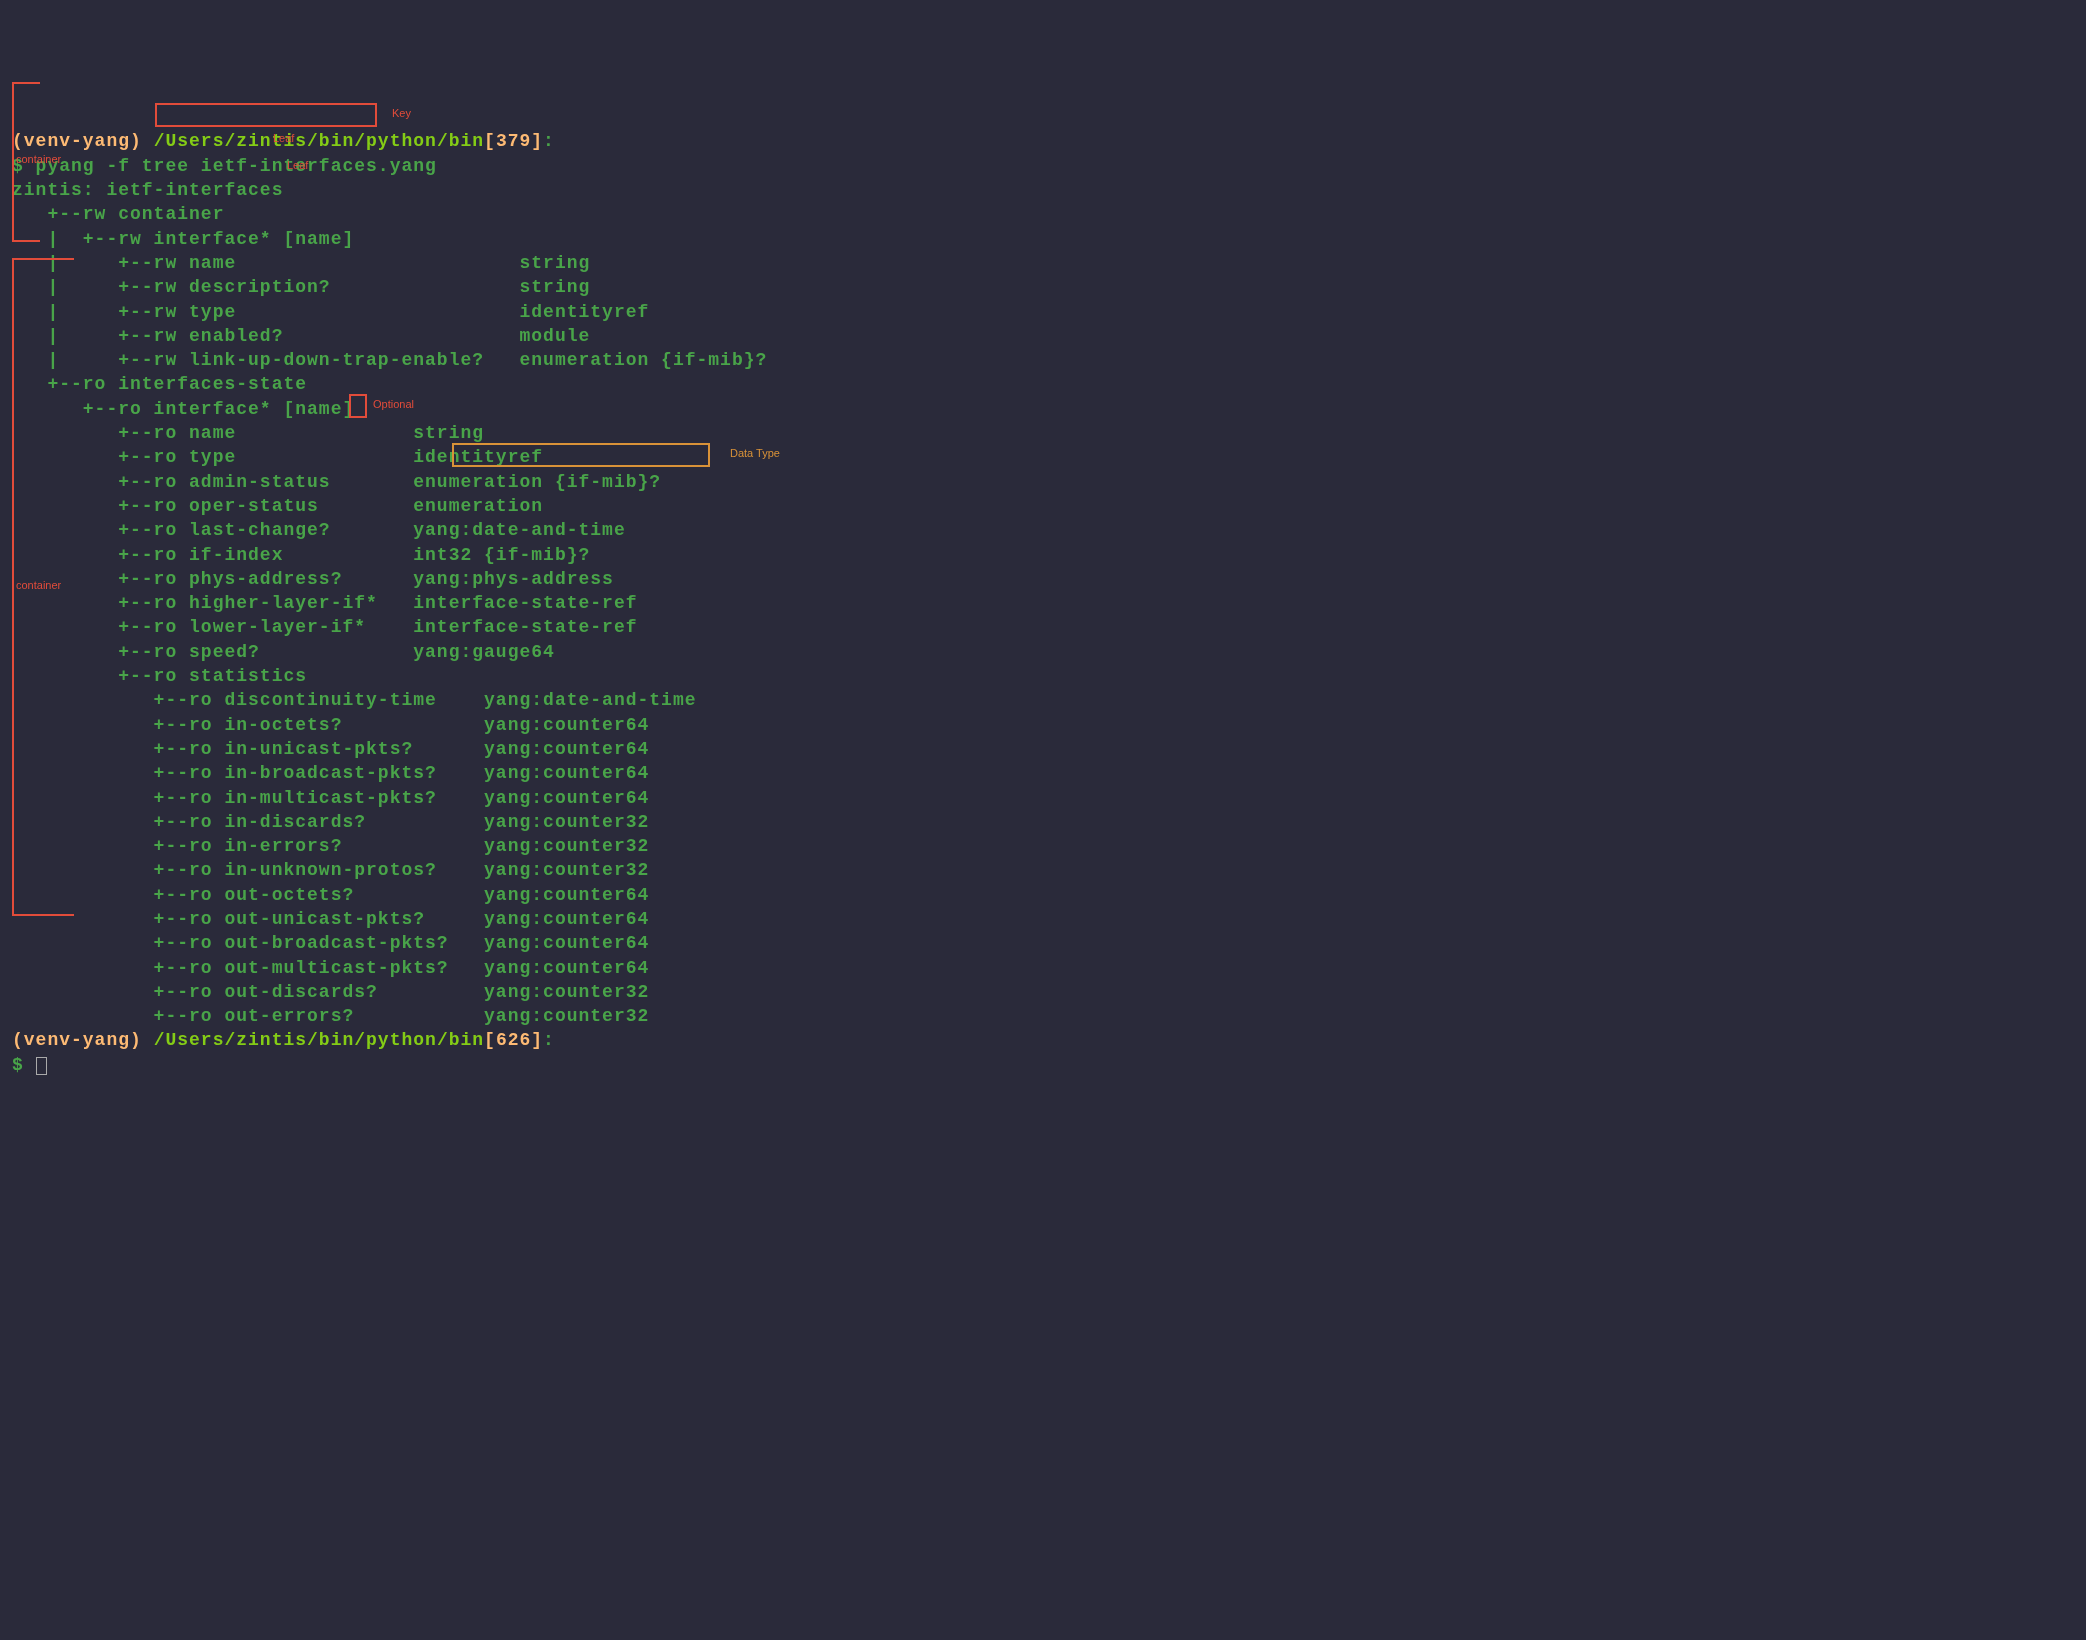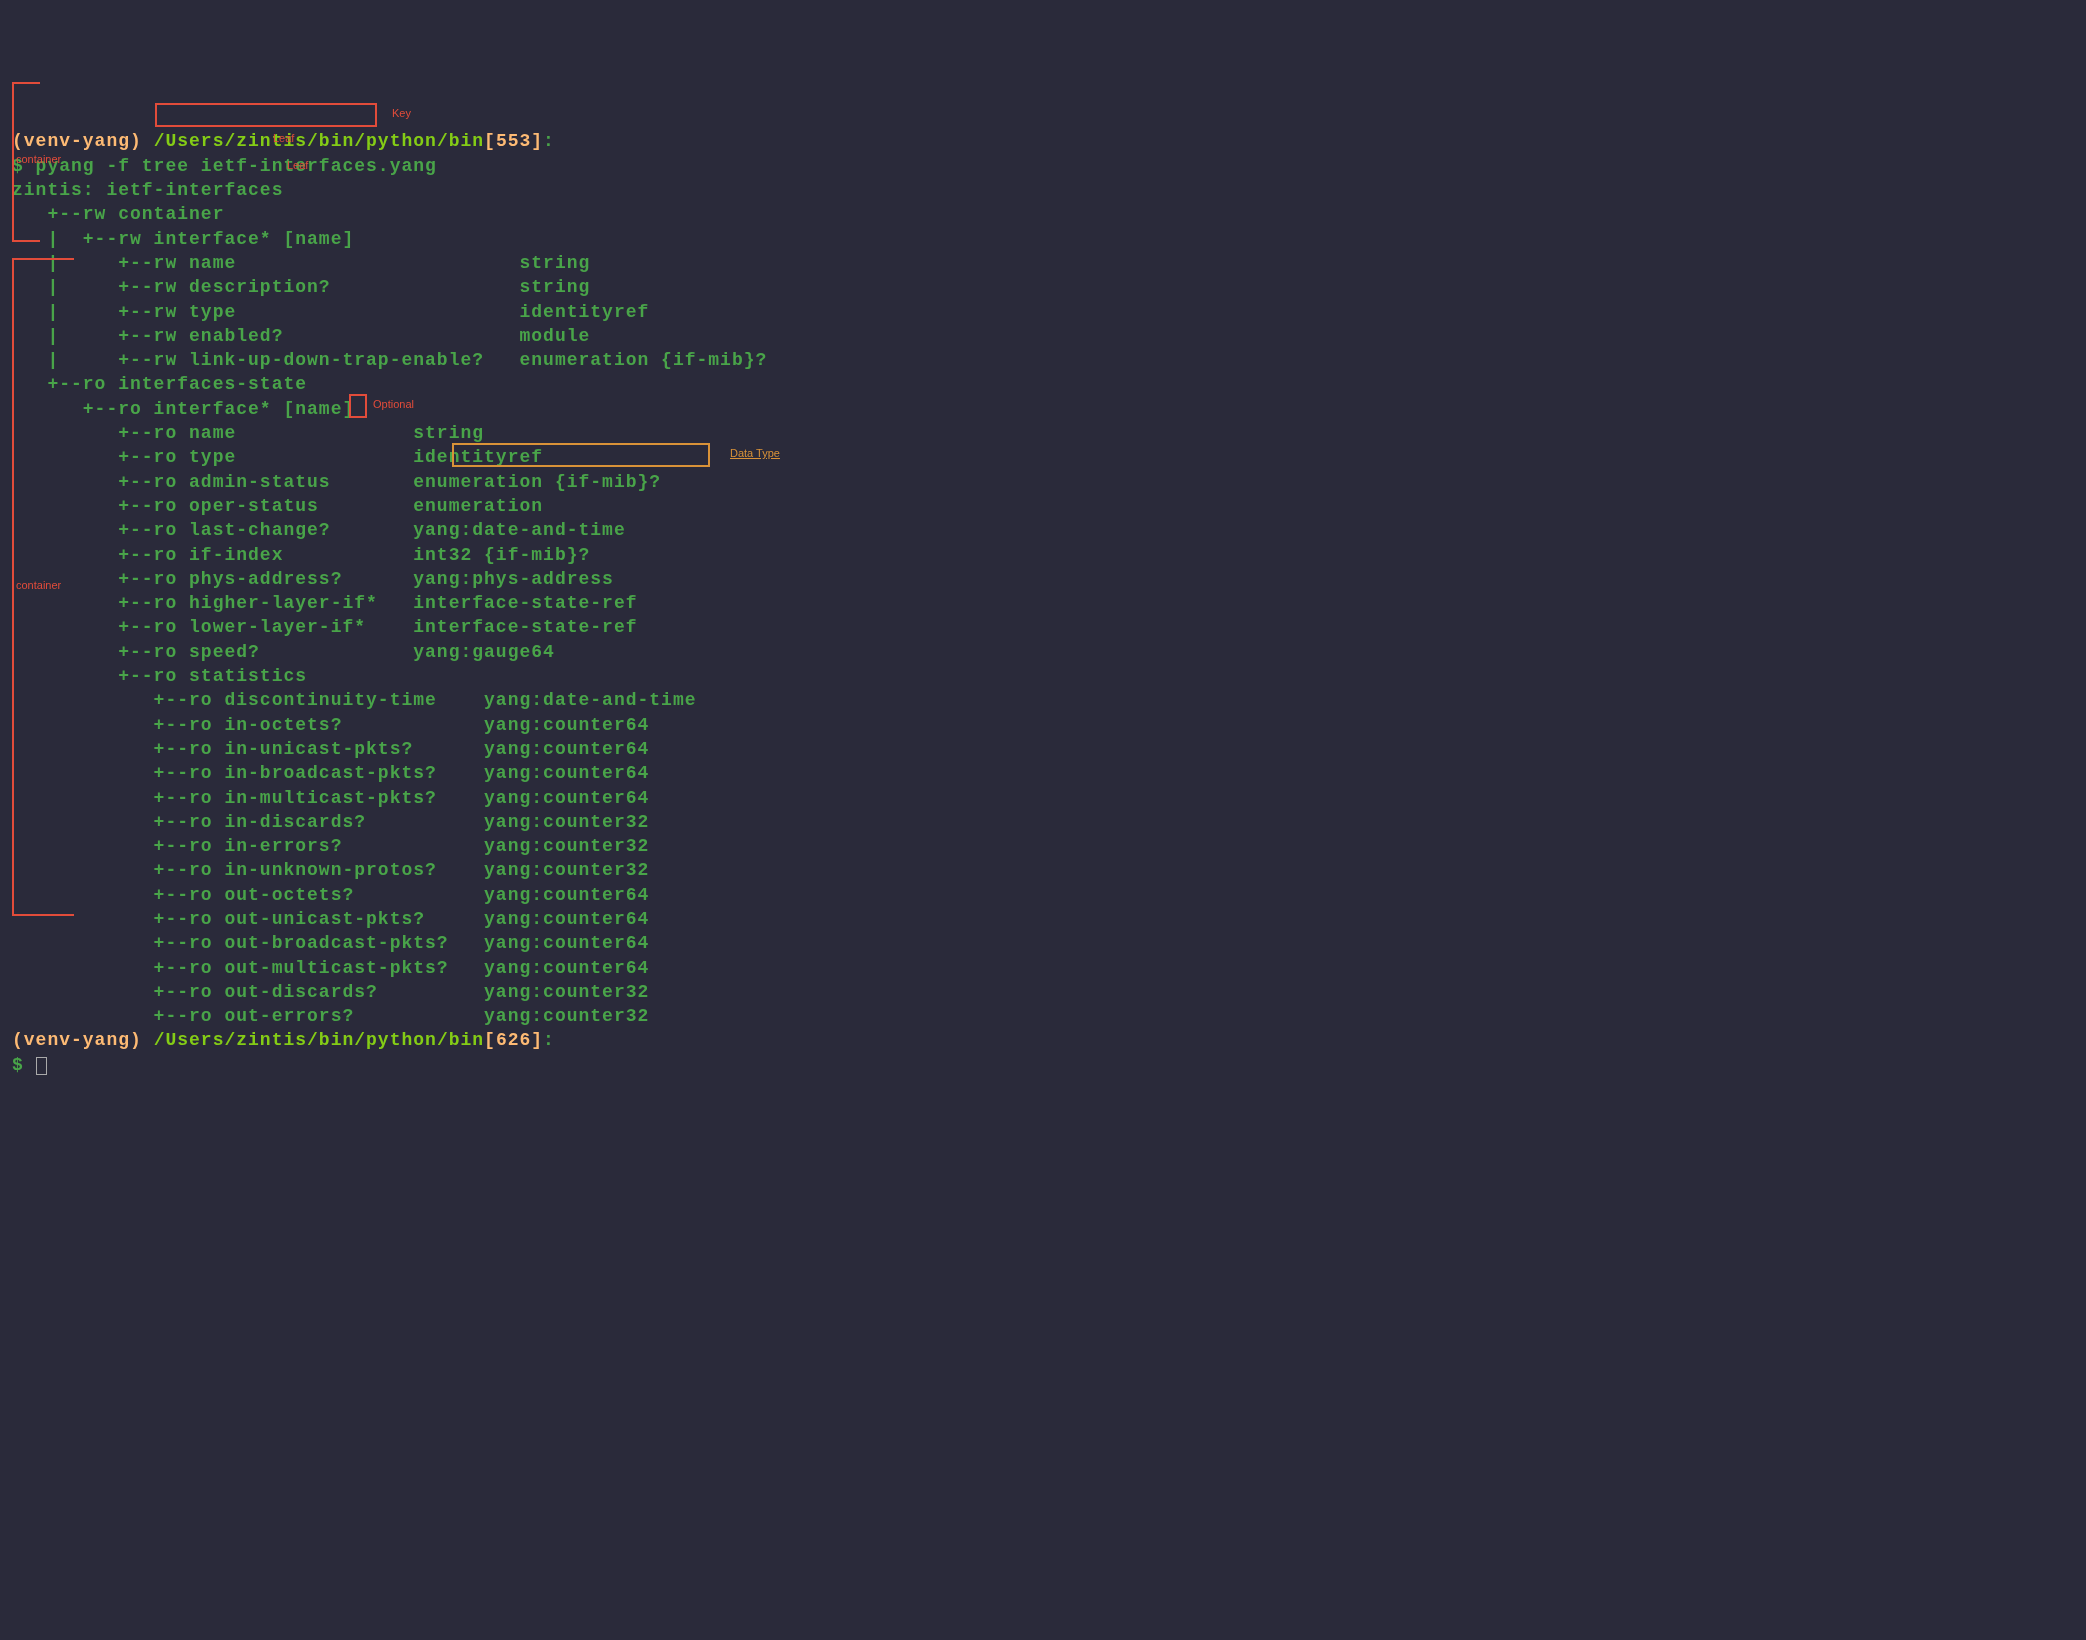--- a/index.html
+++ b/index.html
@@ -50,21 +50,21 @@
     pointer-events: none;
   }
   .container-rail.top { border-top: 2px solid #e24c3a; }
 </style>
 </head>
 <body>
 
 
 
 <div>
-<span><span class="cyan">(venv-yang)</span> <span class="yellow">/Users/zintis/bin/python/bin</span><span class="cyan">[553]</span><span class="green">:</span></span>
+<span><span class="cyan">(venv-yang)</span> <span class="yellow">/Users/zintis/bin/python/bin</span><span class="cyan">[379]</span><span class="green">:</span></span>
 <span>$ pyang -f tree ietf-interfaces.yang</span>
 <span>zintis: ietf-interfaces</span>
 <span>   +--rw container</span>
 <span>   |  +--rw interface* [name]</span>
 <span>   |     +--rw name                        string</span>
 <span>   |     +--rw description?                string</span>
 <span>   |     +--rw type                        identityref</span>
 <span>   |     +--rw enabled?                    module</span>
 <span>   |     +--rw link-up-down-trap-enable?   enumeration {if-mib}?</span>
 <span>   +--ro interfaces-state</span>
@@ -113,16 +113,16 @@
 
 <div class="container-rail" style="top:258px; left:12px; width:62px; height:658px; border-top:2px solid #e24c3a;"></div>
 <div class="anno-label red-text" style="top:578px; left:16px;">container</div>
 
 
 <div class="anno-box red-border" style="top:394px; left:349px; width:18px; height:24px;"></div>
 <div class="anno-label red-text" style="top:397px; left:373px;">Optional</div>
 
 
 <div class="anno-box orange-border" style="top:443px; left:452px; width:258px; height:24px;"></div>
-<div class="anno-label orange-text" style="top:446px; left:730px;text-decoration:underline;">Data Type</div>
+<div class="anno-label orange-text" style="top:446px; left:730px;">Data Type</div>
 
 
 
 
 </body></html>

